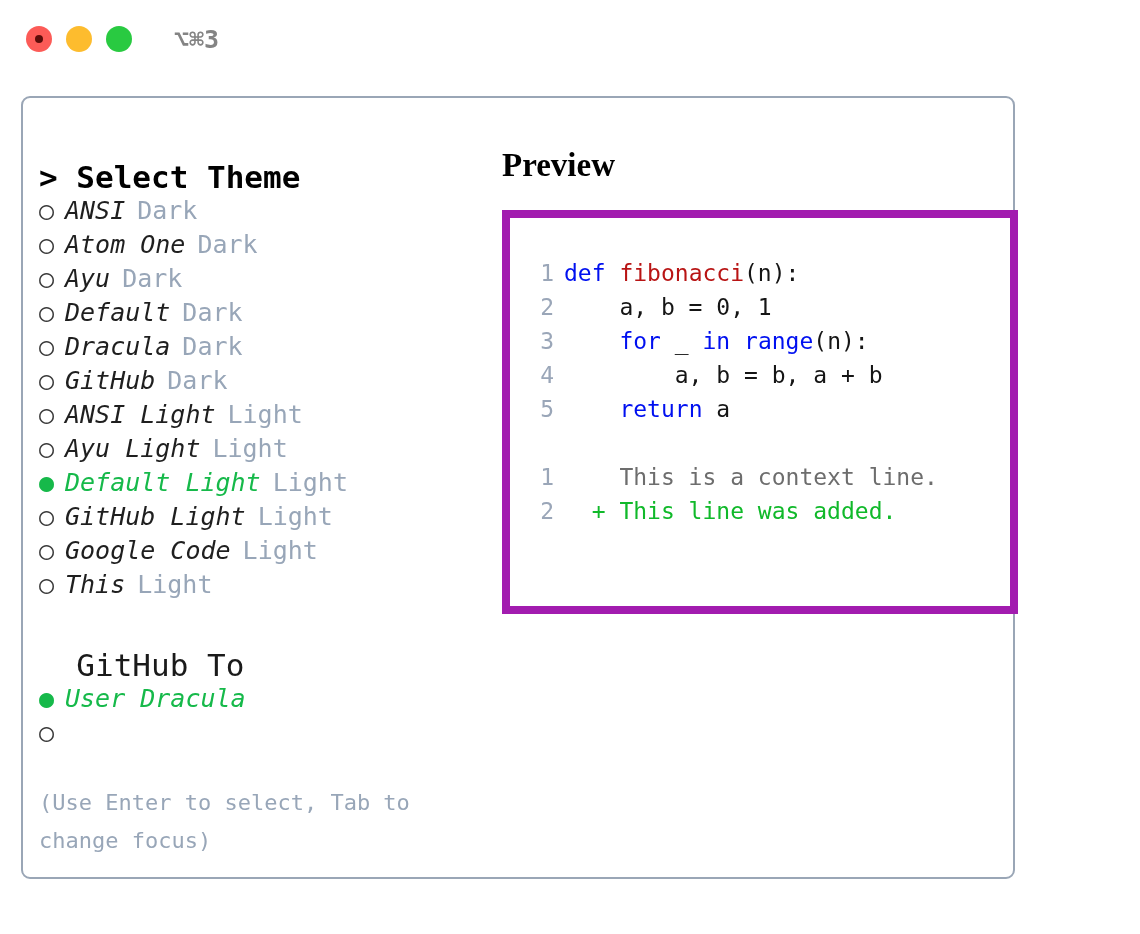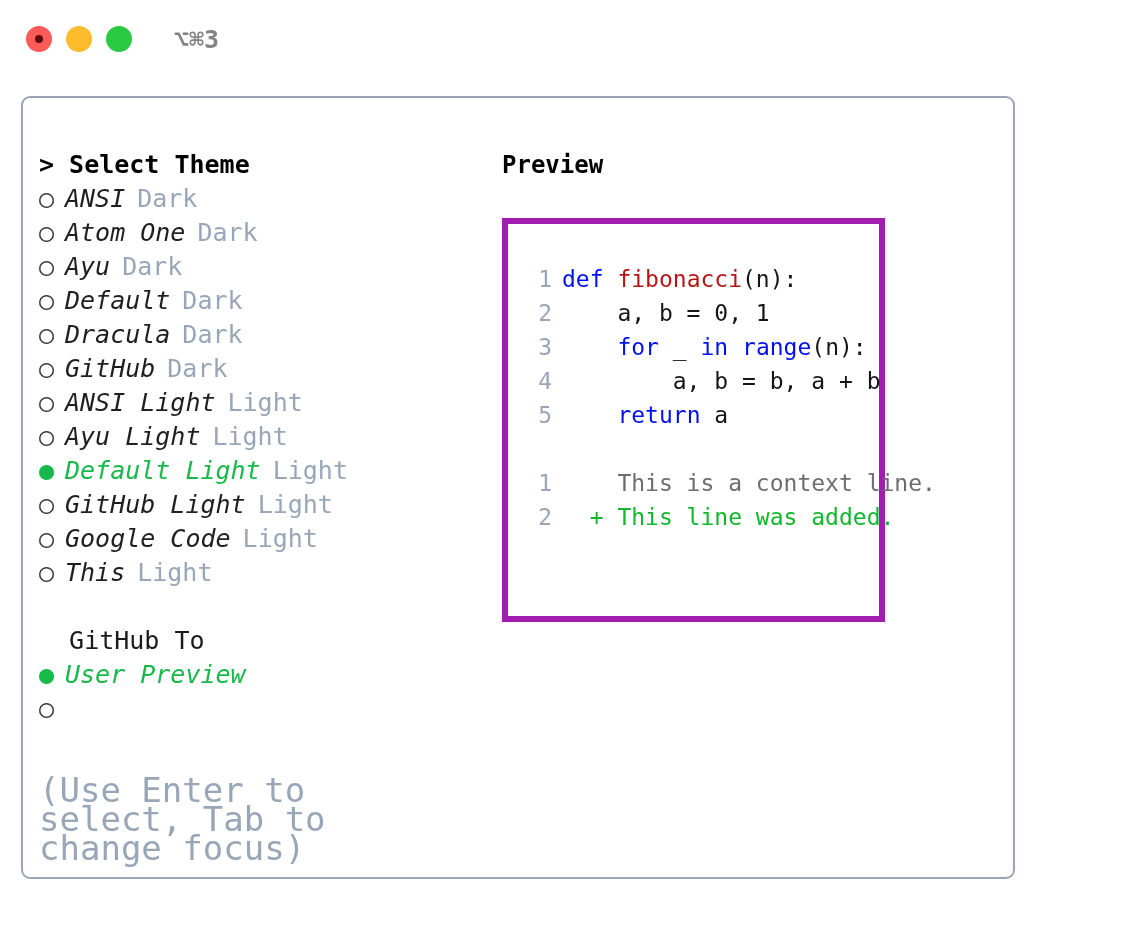--- a/index.html
+++ b/index.html
@@ -83,24 +83,25 @@
 
   
   .left-col {
     position: absolute;
     left: 16px;
     top: 50px;
     width: 440px;
   }
 
   .section-title {
-    font-size: 25px;
+    font-size: 31px;
     line-height: 34px;
     color: #111111;
     white-space: pre;
+    margin-top: 12px;
   }
   .section-title.focused {
     font-weight: 700;
     color: #000000;
   }
   .section-title.unfocused {
     font-weight: 400;
     color: #1a1a1a;
   }
 
@@ -122,46 +123,47 @@
   .opt-row.selected .opt-label { color: #16b94a; }
   .opt-tag {
     color: #98a6b8;
     margin-left: 12px;
     text-align: right;
   }
 
   .spacer-row { height: 34px; }
 
   .hint {
-    margin-top: 50px;
-    font-size: 34px;
-    line-height: 29px;
+    margin-top: 34px;
+    font-size: 22px;
+    line-height: 38px;
     color: #98a6b8;
     width: 420px;
     white-space: pre-wrap;
   }
 
   
   .right-col {
     position: absolute;
     left: 479px;
     top: 50px;
     width: 490px;
   }
   .preview-title {
-    font-size: 24px;
+    font-size: 33px;
     line-height: 34px;
     font-weight: 700;
     color: #000000;
-    margin-bottom: 36px;
+    margin-bottom: 28px;
+    font-family: Liberation Serif, serif;
   }
   .preview-box {
-    width: 383px;
+    width: 516px;
     height: 404px;
-    border: 6px solid #a21caf;
+    border: 8px solid #a21caf;
     box-sizing: border-box;
     background: #ffffff;
     padding: 38px 0 8px 0;
   }
 
   .code-line {
     font-size: 23px;
     line-height: 34px;
     white-space: pre;
     padding-left: 18px;
@@ -216,21 +218,21 @@
           <div class="opt-row"><span class="bullet">○</span><span class="opt-label">GitHub Light</span><span class="opt-tag">Light</span></div>
           <div class="opt-row"><span class="bullet">○</span><span class="opt-label">Google Code</span><span class="opt-tag">Light</span></div>
           <div class="opt-row"><span class="bullet">○</span><span class="opt-label">This</span><span class="opt-tag">Light</span></div>
         </div>
 
       <div class="spacer-row"></div>
 
       <div class="section-title unfocused">  GitHub To</div>
 
       <div id="apply-list">
-          <div class="opt-row selected"><span class="bullet">●</span><span class="opt-label">User Preview</span></div>
+          <div class="opt-row selected"><span class="bullet">●</span><span class="opt-label">User Dracula</span></div>
           <div class="opt-row"><span class="bullet">○</span></div>
         </div>
 
       <div class="hint">(Use Enter to select, Tab to change focus)</div>
     </div>
 
     <div class="right-col">
       <div class="preview-title">Preview</div>
 
       <div class="preview-box">

